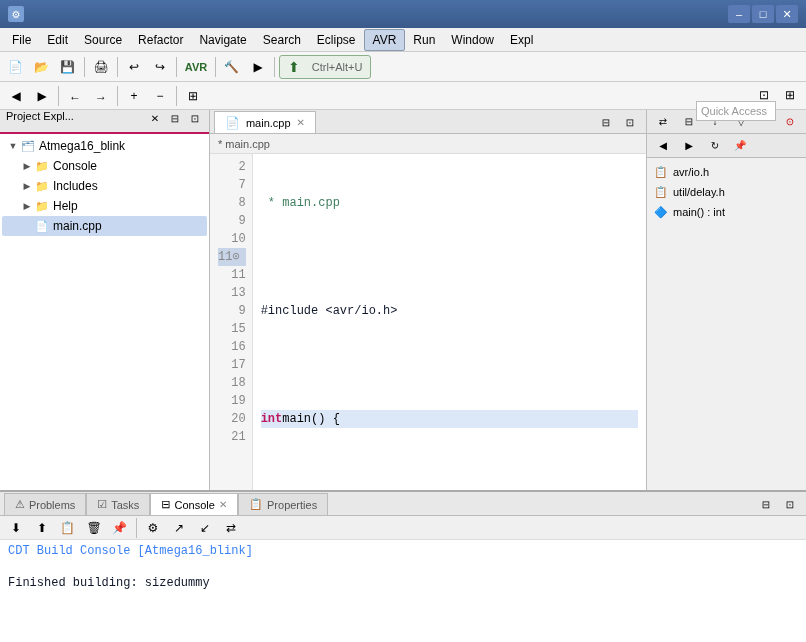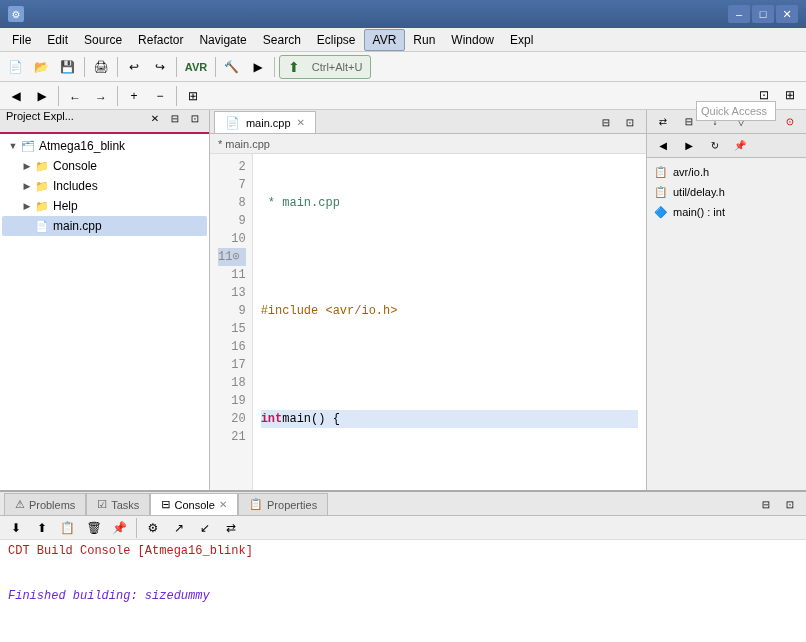--- a/index.html
+++ b/index.html
@@ -205,21 +205,21 @@
       font-family: 'Courier New', monospace;
       font-size: 12px;
       line-height: 18px;
       overflow: auto;
       white-space: pre;
     }
     .code-line { height: 18px; display: flex; align-items: center; }
     .code-line.highlighted { background: #dce8f8; }
     .kw { color: #be185d; font-weight: bold; }
     .cm { color: #3f7f5f; }
-    .inc { color: #a16207; }
+    .inc { color: #0f172a; }
     .fn { color: #000; }
 
     
     .right-panel {
       width: 160px;
       min-width: 160px;
       background: #f0f0f0;
       border-left: 1px solid #bbb;
       display: flex;
       flex-direction: column;
@@ -299,22 +299,22 @@
       gap: 2px;
     }
     .console-content {
       flex: 1;
       padding: 4px 8px;
       font-family: 'Courier New', monospace;
       font-size: 12px;
       overflow: auto;
       background: white;
     }
-    .console-title { color: #b91c1c; margin-bottom: 17px; }
-    .console-output { color: #6d28d9; font-style: italic; }
+    .console-title { color: #3b82f6; margin-bottom: 4px; }
+    .console-output { color: #0f172a; }
 
     
     ::-webkit-scrollbar { width: 10px; height: 10px; }
     ::-webkit-scrollbar-track { background: #f0f0f0; }
     ::-webkit-scrollbar-thumb { background: #bbb; border-radius: 3px; }
 
     .bottom-panel-scroll { overflow: auto; flex: 1; }
   </style>
 </head>
 <body>

